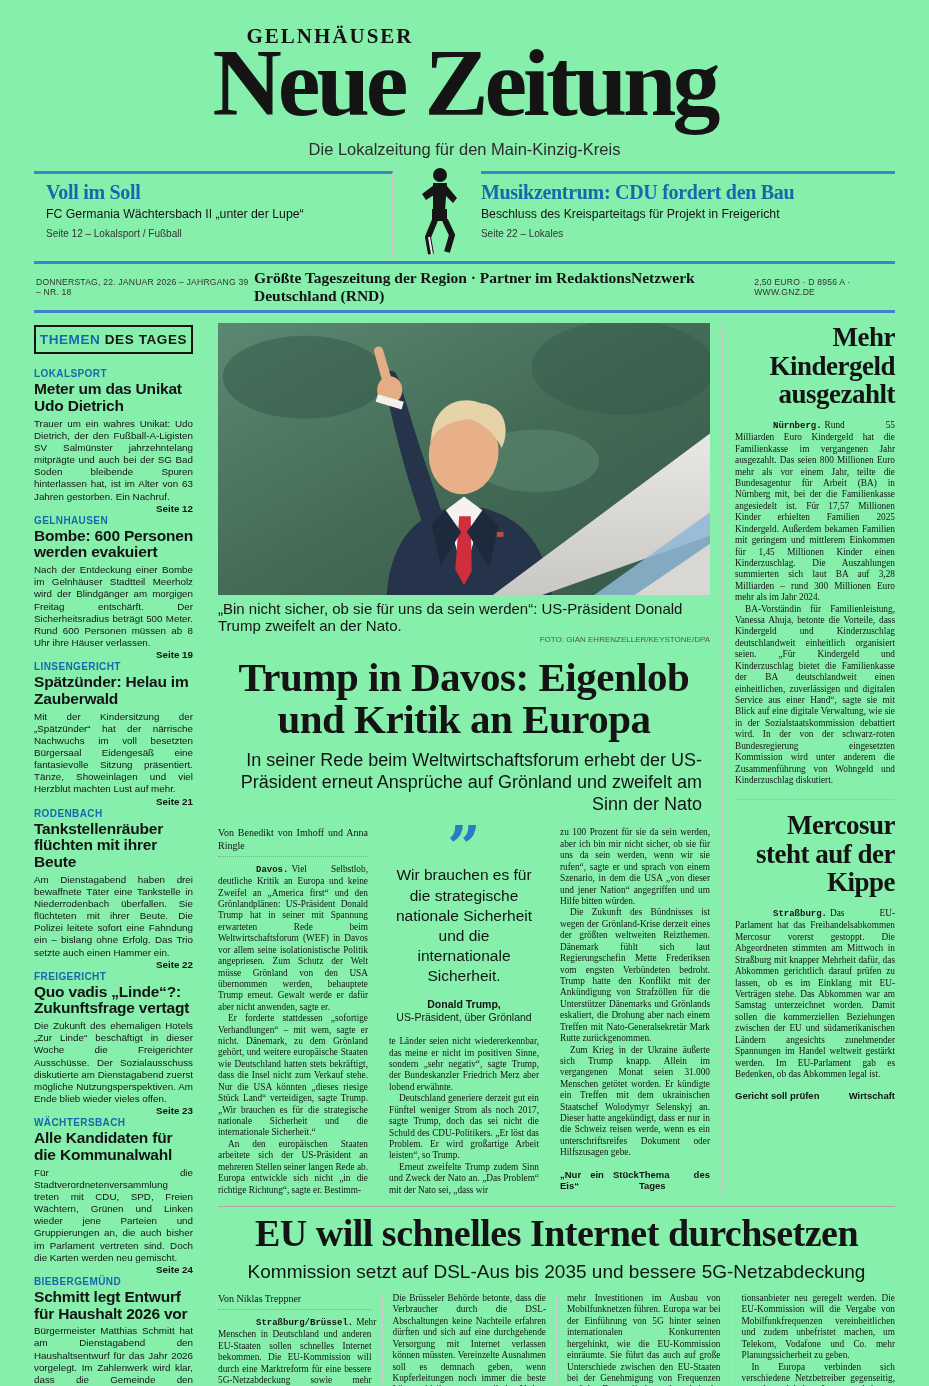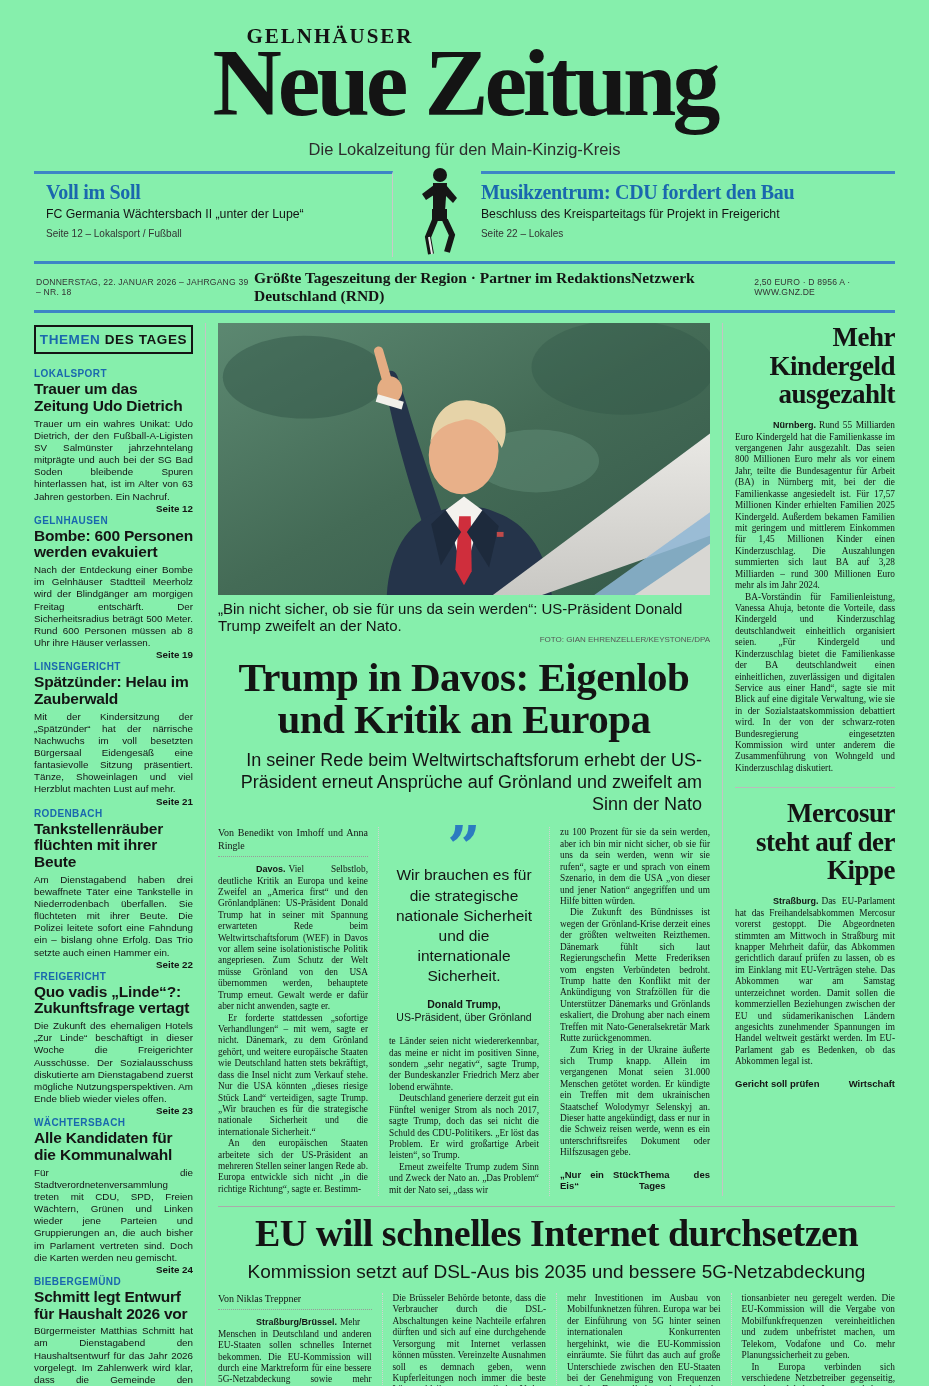--- a/index.html
+++ b/index.html
@@ -58,21 +58,21 @@
   .credit { font-size:8px; color:#555; text-align:right; margin-top:1px; }
   .lead-hl { font-family:"Liberation Serif", serif; font-weight:bold; font-size:41px;
              line-height:1.03; text-align:center; letter-spacing:-0.5px; margin:12px 0 9px; }
   .lead-sub { font-size:18px; line-height:1.22; text-align:right; margin:0 8px 12px; }
   .byline { font-size:10px; padding-bottom:4px; border-bottom:1px dotted #999; margin-bottom:7px; }
   .cols { display:flex; }
   .col { flex:1; min-width:0; font-family:"Liberation Serif", serif; font-size:9.3px;
          line-height:1.23; text-align:justify; }
   .col + .col { border-left:1px dotted #d2d2d2; margin-left:10px; padding-left:10px; }
   .para + .para { text-indent:10px; }
-  .p-lead { font-weight:bold; font-family:Liberation Sans, sans-serif; font-size:9px; margin-right:3px;padding-left:38px; }
+  .p-lead { font-weight:bold; font-family:Liberation Mono, monospace; font-size:9px; margin-right:3px;padding-left:38px; }
   .quote { text-align:center; padding:2px 2px 12px; font-family:"Liberation Sans", sans-serif; }
   .q-mark { display:block; font-family:"DejaVu Serif", serif; font-weight:bold; font-size:58px;
             line-height:36px; color:#2b7cc0; }
   .q-text { font-size:15.5px; line-height:1.3; }
   .q-name { font-weight:bold; font-size:10.5px; margin-top:12px; }
   .q-role { font-size:10.5px; }
   .tagrow { display:flex; justify-content:space-between; font-family:"Liberation Sans", sans-serif;
             font-weight:bold; font-size:9.5px; margin-top:10px; }
 
   
@@ -133,21 +133,21 @@
 
   <div class="content">
 
     <aside class="sidebar">
       <div class="themen-box">
         <span class="themen-blue">THEMEN</span><span> DES TAGES</span>
       </div>
 
       <div class="sb-item">
         <div class="sb-kicker">LOKALSPORT</div>
-        <div class="sb-title">Trauer um das Zeitung Udo Dietrich</div>
+        <div class="sb-title">Meter um das Unikat Udo Dietrich</div>
         <p class="sb-text"><span>Trauer um ein wahres Unikat: Udo Dietrich, der den Fußball-A-Ligisten SV Salmünster jahrzehntelang mitprägte und auch bei der SG Bad Soden bleibende Spuren hinterlassen hat, ist im Alter von 63 Jahren gestorben. Ein Nachruf.</span><span class="sb-page">Seite 12</span></p>
       </div>
       <div class="sb-item">
         <div class="sb-kicker">GELNHAUSEN</div>
         <div class="sb-title">Bombe: 600 Personen werden evakuiert</div>
         <p class="sb-text"><span>Nach der Entdeckung einer Bombe im Gelnhäuser Stadtteil Meerholz wird der Blindgänger am morgigen Freitag entschärft. Der Sicherheitsradius beträgt 500 Meter. Rund 600 Personen müssen ab 8 Uhr ihre Häuser verlassen.</span><span class="sb-page">Seite 19</span></p>
       </div>
       <div class="sb-item">
         <div class="sb-kicker">LINSENGERICHT</div>
         <div class="sb-title">Spätzünder: Helau im Zauberwald</div>

